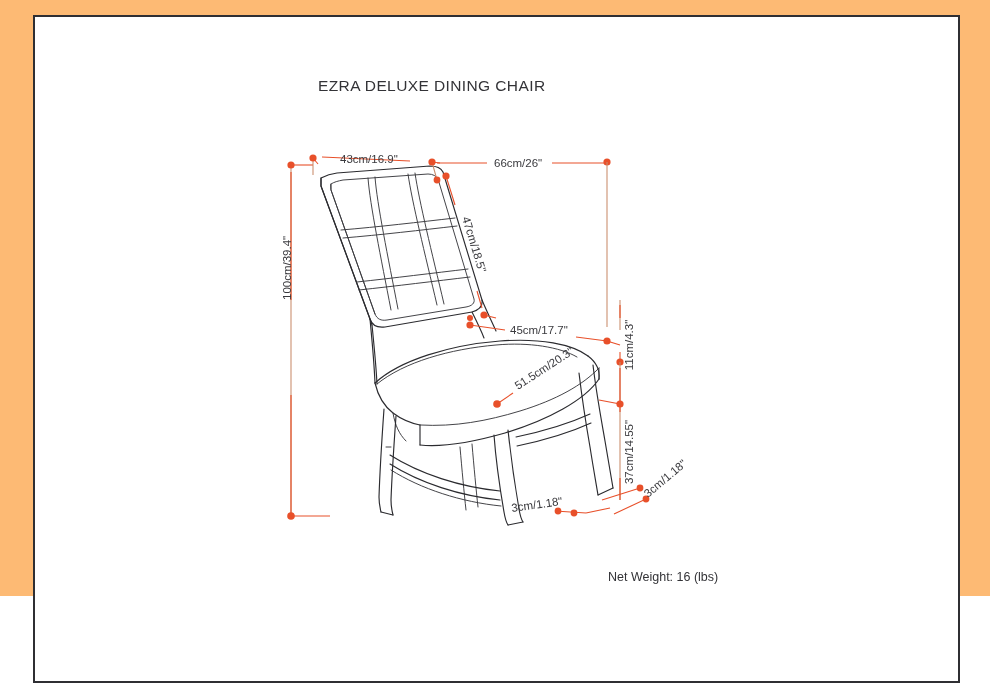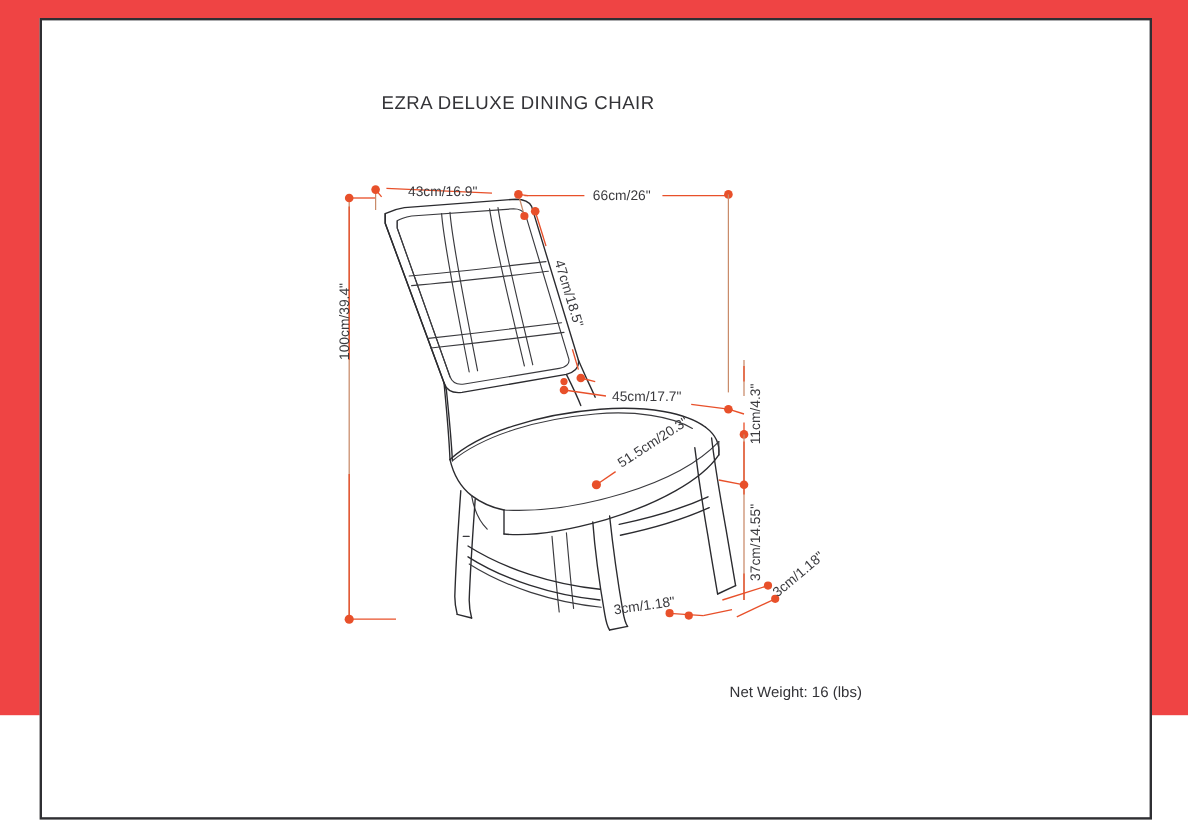--- a/index.html
+++ b/index.html
@@ -8,21 +8,21 @@
     background: #ffffff;
     width: 990px;
     height: 700px;
     overflow: hidden;
     font-family: "Liberation Sans", sans-serif;
   }
   #page {
     position: relative;
     width: 990px;
     height: 596px;
-    background: #ef4444;
+    background: #fdba74;
   }
   #frame {
     position: absolute;
     left: 33px;
     top: 15px;
     width: 927px;
     height: 668px;
     border: 2px solid #2f2f33;
     box-sizing: border-box;
     background: #ffffff;

